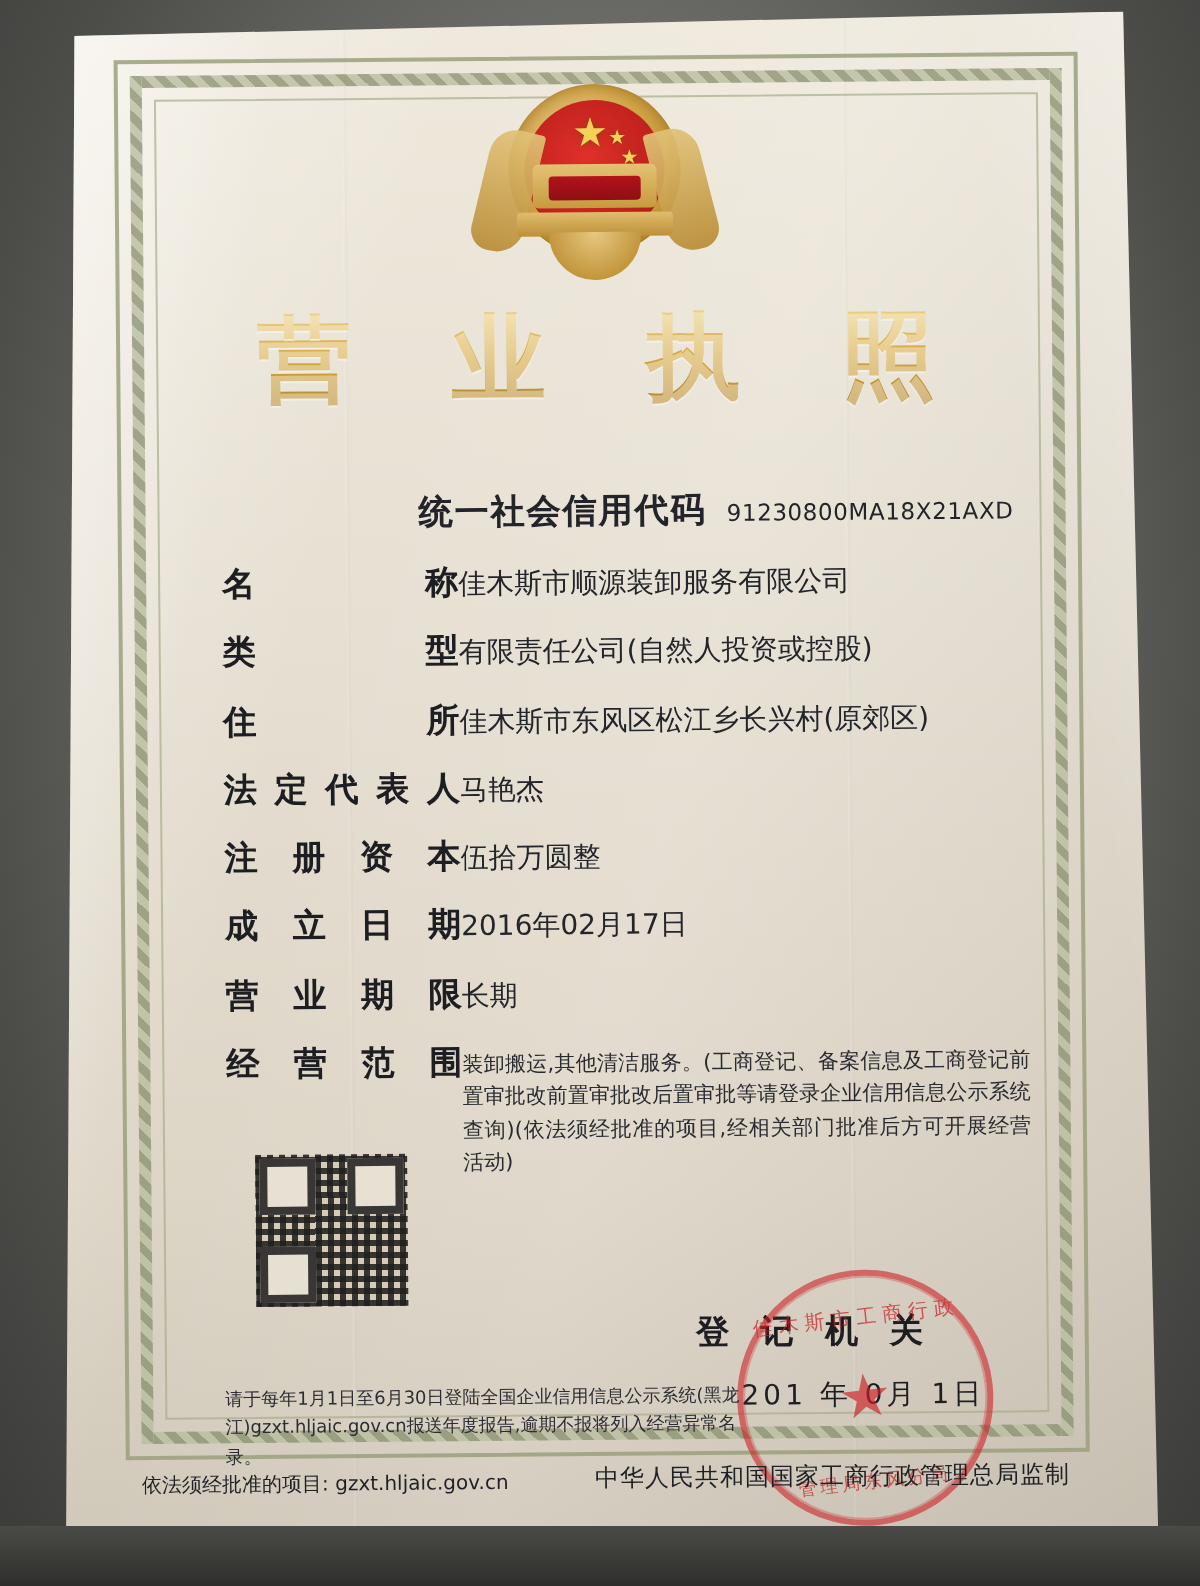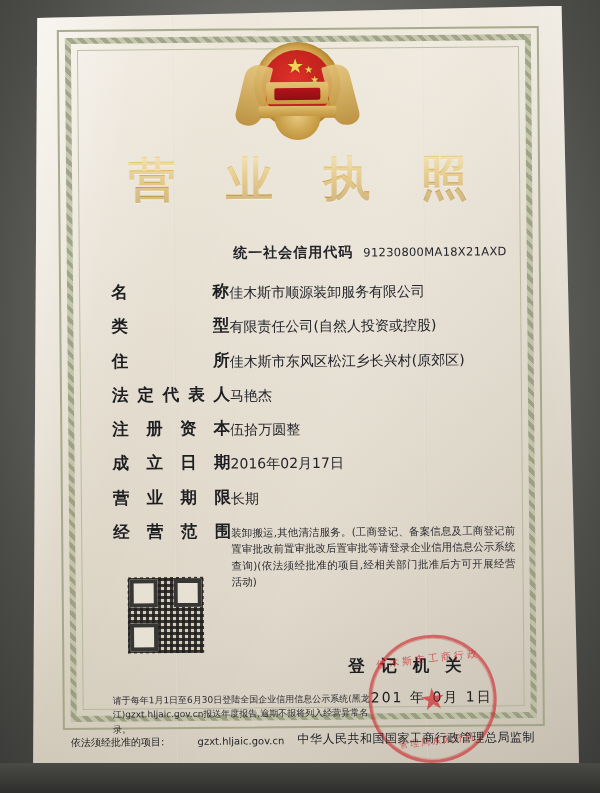--- a/index.html
+++ b/index.html
@@ -188,21 +188,21 @@
     right: 68px;
     top: 236px;
     font-size: 12.5px;
     color: #23242a;
     white-space: nowrap;
     font-family: "DejaVu Sans", "Liberation Sans", sans-serif;
   }
   .code-line .lbl {
     font-weight: 700;
     letter-spacing: 1px;
-    font-size: 14px;
+    font-size: 17px;
   }
   .code-line .val {
     margin-left: 6px;
     font-size: 11.5px;
     letter-spacing: .3px;
   }
 
   
   .fields {
     position: absolute;
@@ -338,21 +338,21 @@
   }
 
   
   .bottom-left {
     position: absolute;
     left: 44px;
     bottom: 38px;
     font-size: 10px;
     color: #1f2025;
   }
-  .bottom-left .url { margin-left: 30px; text-align: right; }
+  .bottom-left .url { margin-left: 0; text-align: right; }
   .bottom-right {
     position: absolute;
     right: 44px;
     bottom: 38px;
     font-size: 12px;
     color: #1f2025;
     letter-spacing: .5px;
   }
 
   

